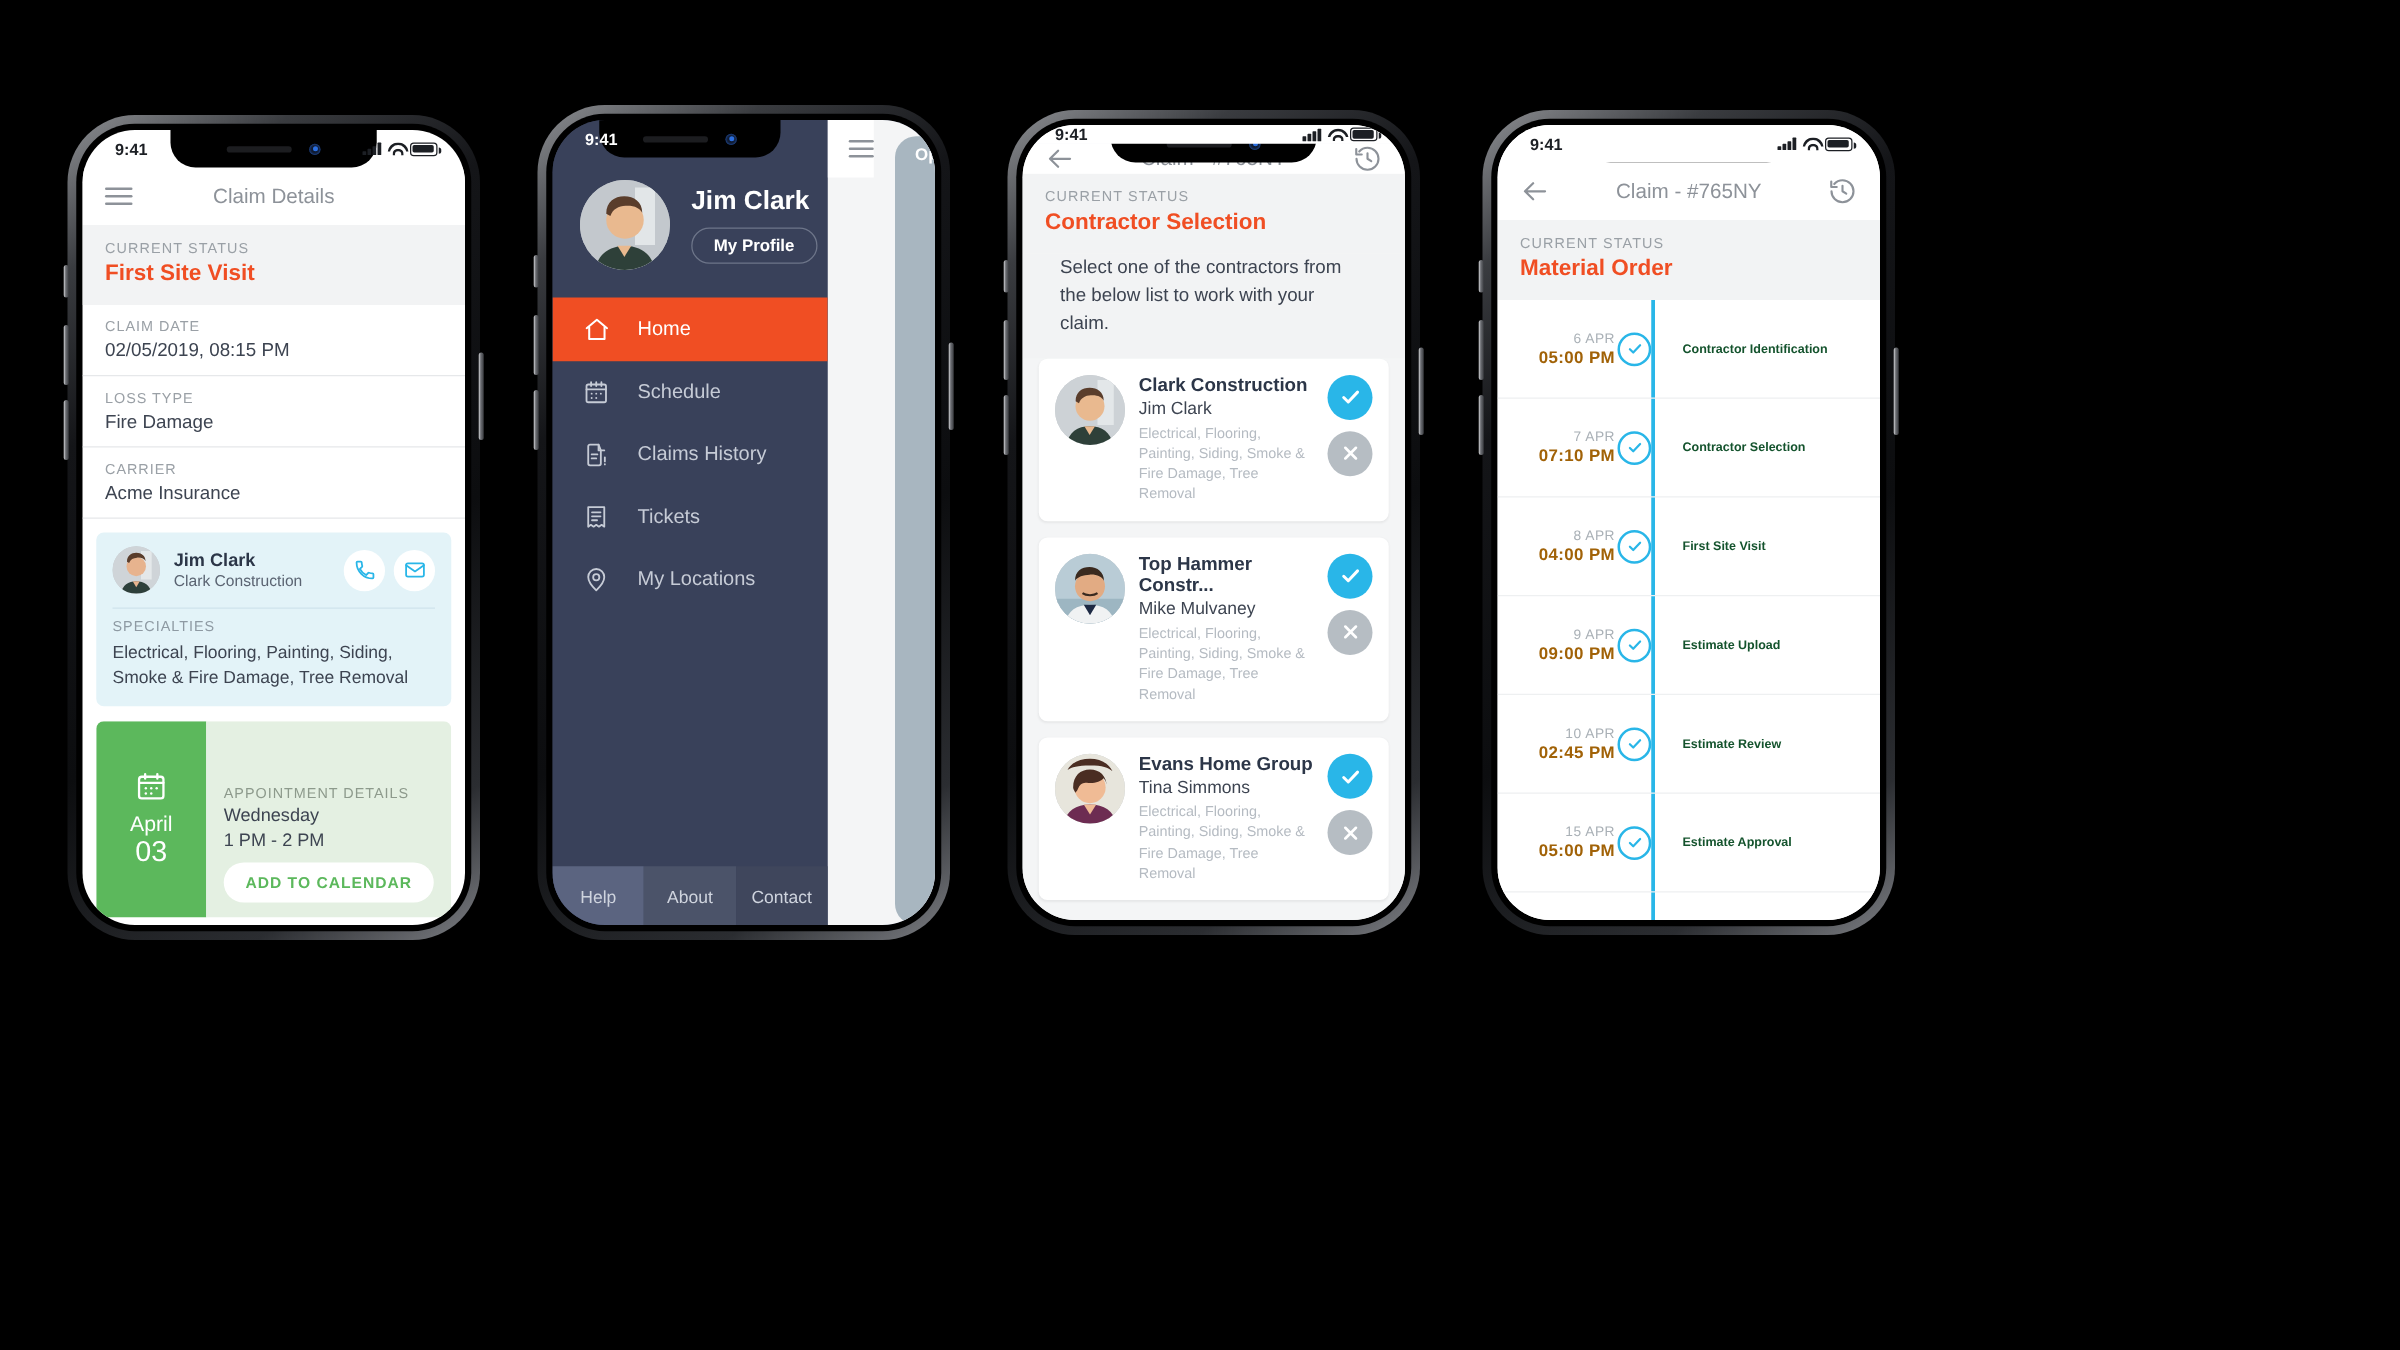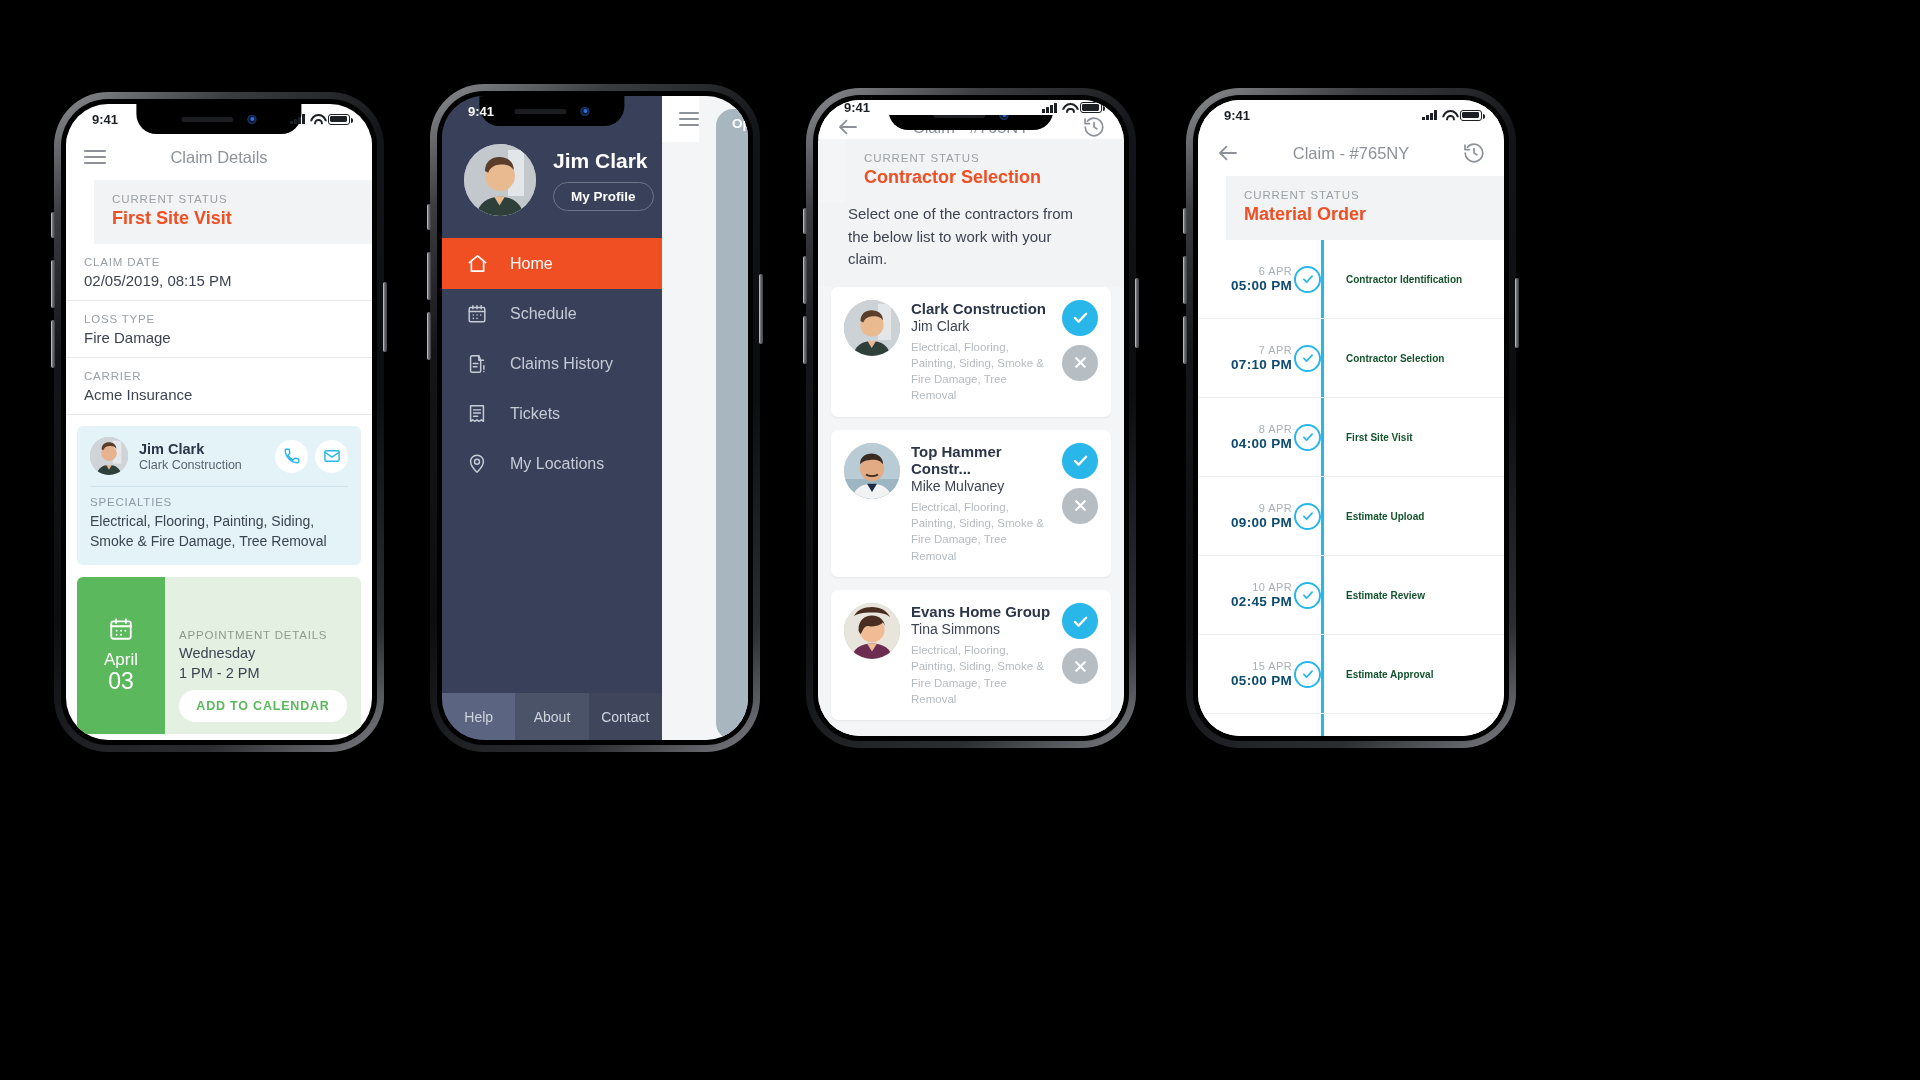--- a/index.html
+++ b/index.html
@@ -86,21 +86,21 @@
     height: 46px; display: flex; align-items: center;
     padding: 0 18px; background: #fff; position: relative;
   }
   .appbar .title {
     position: absolute; left: 0; right: 0; text-align: center;
     font-size: 16.5px; color: #8d9299; font-weight: normal; pointer-events: none;
   }
   .hamburger { display: flex; flex-direction: column; gap: 4px; width: 22px; cursor: pointer; }
   .hamburger span { display: block; height: 2.2px; background: #8d9299; border-radius: 1px; }
 
-  .status-block { background: #f2f3f4; padding: 13px 18px 15px; margin-left: 28px; }
+  .status-block { background: #f2f3f4; padding: 13px 18px 15px; }
   .status-label { font-size: 11.5px; letter-spacing: .9px; color: #9aa0a6; font-weight: normal; }
   .status-value { font-size: 18px; font-weight: bold; color: #f04e23; margin-top: 3px; }
 
   .field { padding: 12px 18px 11px; border-bottom: 1px solid #e6e8ea; }
   .field-label { font-size: 11.5px; letter-spacing: .8px; color: #9aa0a6; }
   .field-value { font-size: 15px; color: #3d4451; margin-top: 4px; }
 
   
   .contact-card { margin: 11px 11px 0; background: #e3f3f8; border-radius: 6px; padding: 11px 13px 13px; }
   .contact-top { display: flex; align-items: center; }
@@ -164,21 +164,21 @@
   .circle-btn { width: 36px; height: 36px; border-radius: 50%; display: flex; align-items: center; justify-content: center; cursor: pointer; }
   .circle-btn.yes { background: #29b6e8; }
   .circle-btn.no { background: #b6bdc3; }
 
   
   .timeline { position: relative; background: #fff; flex: 1; overflow: hidden; }
   .tl-spine { position: absolute; left: 123px; top: 0; bottom: 0; width: 2.5px; background: #29b6e8; }
   .tl-row { position: relative; display: flex; align-items: center; height: 79px; border-bottom: 1px solid #eef0f1; }
   .tl-when { width: 96px; text-align: right; padding-right: 2px; }
   .tl-date { font-size: 11px; color: #a9b0b6; letter-spacing: .4px; }
-  .tl-time { font-size: 13.5px; font-weight: bold; color: #0c4a6e; margin-top: 1px; letter-spacing: .3px; }
+  .tl-time { font-size: 13.5px; font-weight: bold; color: #a16207; margin-top: 1px; letter-spacing: .3px; }
   .tl-node { position: relative; z-index: 2; width: 27px; height: 27px; border-radius: 50%; background: #fff; border: 2.2px solid #29b6e8; display: flex; align-items: center; justify-content: center; flex: none; }
   .tl-label { font-size: 10px; font-weight: bold; color: #14532d; margin-left: 25px; }
 </style>
 </head>
 <body>
 
 <div class="stage">
 
   <div class="phone" style="left:54px; top:92px; width:330px; height:660px;">
     <div class="sbtn left" style="top:120px; height:26px;"></div>

